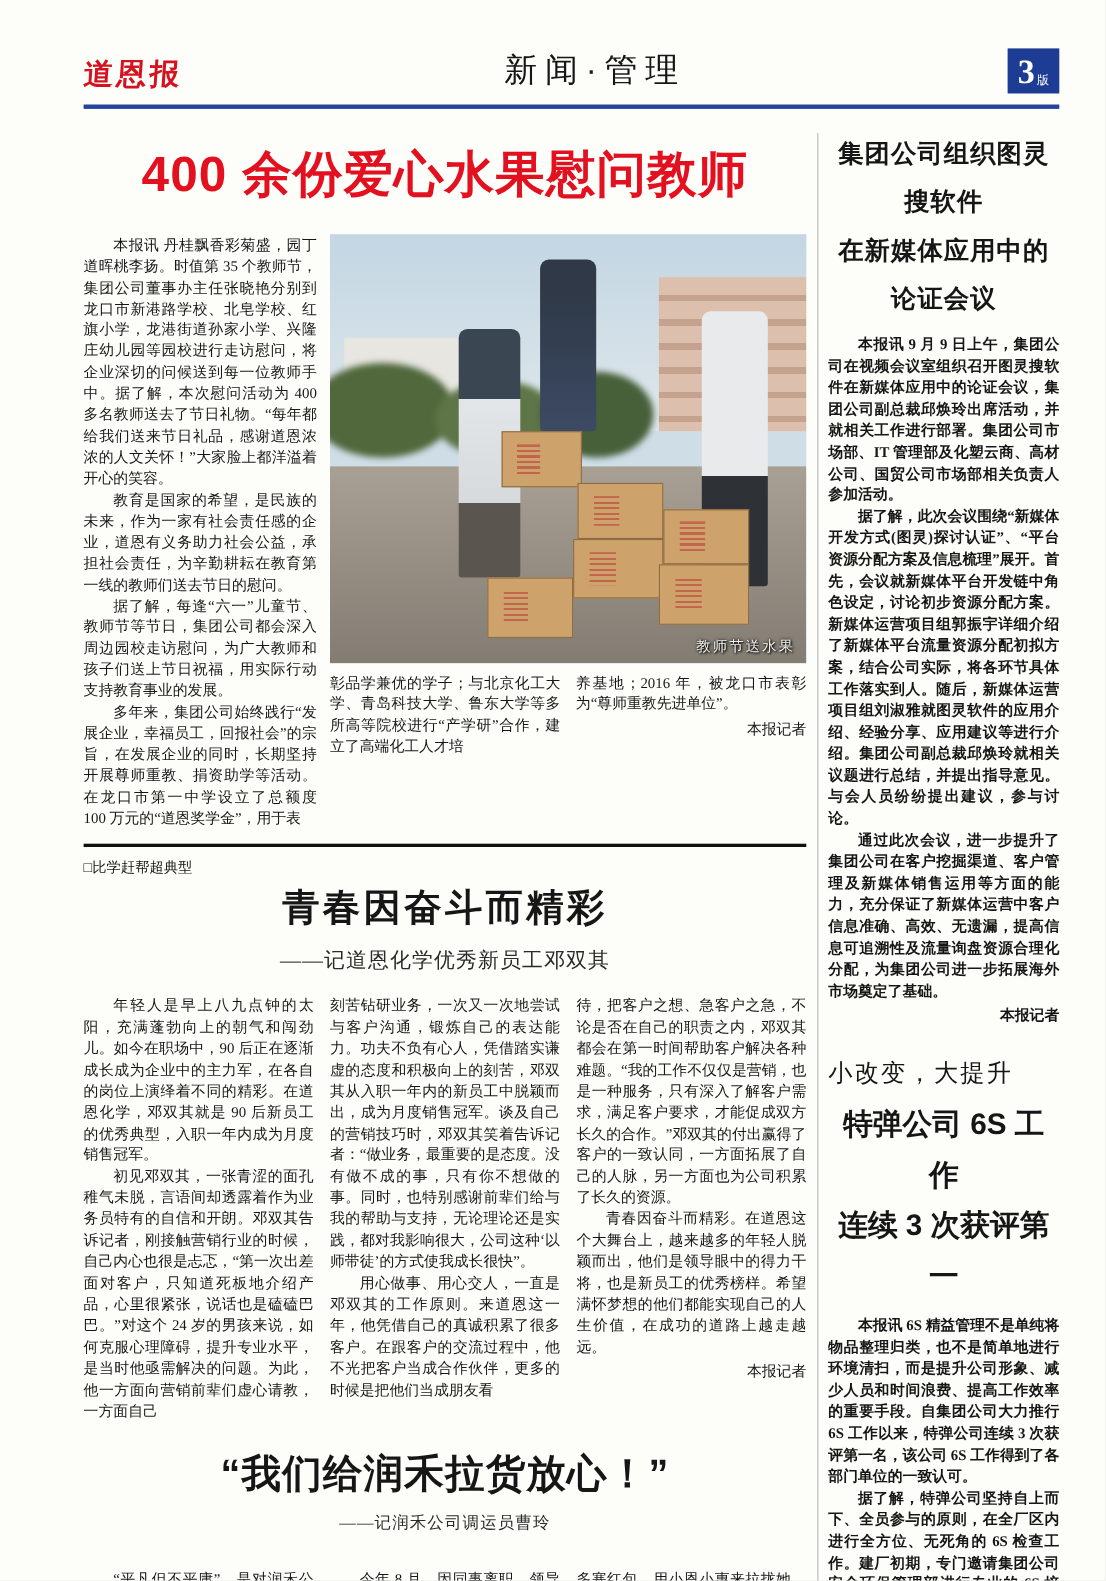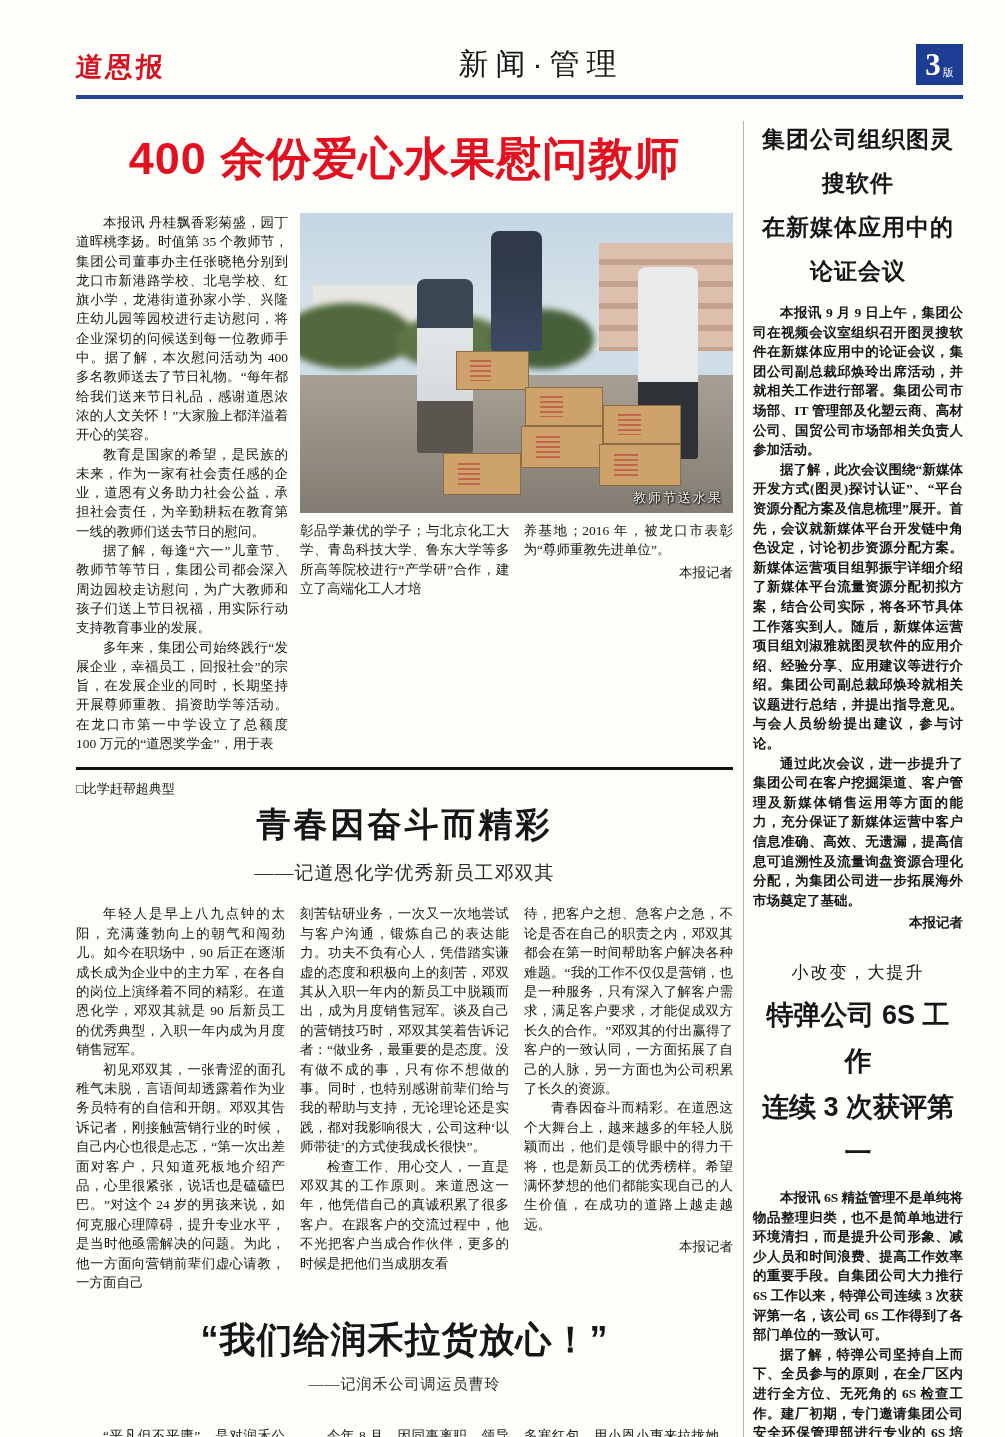--- a/index.html
+++ b/index.html
@@ -27,21 +27,21 @@
         font-size:45px;letter-spacing:1px;text-align:center;margin:20px 0 24px;}
   .story{display:flex;gap:12px;}
   .col-narrow{width:212px;flex:0 0 212px;font-size:13.5px;line-height:19.3px;text-align:justify;}
   p{margin:0;text-indent:2em;}
   p.no-indent{text-indent:0;}
   .story-right{flex:1;min-width:0;}
   .cont-cols{display:flex;gap:14px;margin-top:8px;font-size:13.5px;line-height:19.3px;text-align:justify;}
   .cont-col{flex:1;min-width:0;}
   .byline{text-align:right;font-size:13.5px;margin-top:3px;text-indent:0;}
   
-  .photo{position:relative;height:300px;overflow:hidden;background:#cfdde7;}
+  .photo{position:relative;height:390px;overflow:hidden;background:#cfdde7;}
   .ph-sky{position:absolute;left:0;top:0;right:0;height:46%;background:linear-gradient(#c3d6e3,#dfe7ea);}
   .ph-b1{position:absolute;left:3%;top:24%;width:24%;height:20%;background:#e9e7e0;opacity:.9;}
   .ph-b2{position:absolute;right:0;top:10%;width:31%;height:36%;
         background:repeating-linear-gradient(180deg,#dcc0ad 0 16px,#c4a28d 16px 22px);}
   .blob{position:absolute;border-radius:50%;background:#50683c;filter:blur(3px);}
   .ph-ground{position:absolute;left:0;right:0;bottom:0;height:46%;background:linear-gradient(#a8a095,#837c72);}
   .person{position:absolute;border-radius:8px 8px 3px 3px;}
   .box{position:absolute;background:#cda26b;border:1px solid #8d6d43;box-sizing:border-box;}
   .box:after{content:"";position:absolute;left:18%;top:22%;width:30%;height:56%;
         background:repeating-linear-gradient(180deg,#b33 0 2px,transparent 2px 5px);opacity:.55;}
@@ -57,21 +57,21 @@
   .feat-subtitle{text-align:center;font-size:19px;color:#2a2a2a;margin-bottom:18px;letter-spacing:1px;}
   .three-cols{display:flex;gap:15px;font-size:13.5px;line-height:19.4px;text-align:justify;}
   .fcol{flex:1;min-width:0;}
   .featB-headline{font-family:"Liberation Sans",sans-serif;font-weight:bold;font-size:36px;
         letter-spacing:1px;text-align:center;margin:24px 0 10px;}
   .featB-sub{font-size:15px;margin-bottom:32px;}
   
   .r-headline{font-family:"Liberation Sans",sans-serif;font-weight:bold;font-size:23px;
         line-height:44px;text-align:center;margin:6px 0 10px;letter-spacing:1px;}
   .right-col .body{font-size:13.5px;line-height:19.6px;text-align:justify;font-weight:bold;}
-  .kicker{text-align:center;font-size:17px;margin:28px 0 8px;letter-spacing:2px;}
+  .kicker{font-size:22px;margin:28px 0 8px;letter-spacing:2px;}
   .r2-headline{font-family:"Liberation Sans",sans-serif;font-weight:bold;font-size:27px;
         line-height:46px;text-align:center;margin:2px 0 12px;}
 </style>
 </head>
 <body>
 
 <div class="page">
 
   <div class="header">
     <div class="logo">道恩报</div>
@@ -139,21 +139,21 @@
 
         <h2 class="featA-headline">青春因奋斗而精彩</h2>
         <div class="feat-subtitle">——记道恩化学优秀新员工邓双其</div>
         <div class="three-cols">
           <div class="fcol">
             <p>年轻人是早上八九点钟的太阳，充满蓬勃向上的朝气和闯劲儿。如今在职场中，90 后正在逐渐成长成为企业中的主力军，在各自的岗位上演绎着不同的精彩。在道恩化学，邓双其就是 90 后新员工的优秀典型，入职一年内成为月度销售冠军。</p>
             <p>初见邓双其，一张青涩的面孔稚气未脱，言语间却透露着作为业务员特有的自信和开朗。邓双其告诉记者，刚接触营销行业的时候，自己内心也很是忐忑，“第一次出差面对客户，只知道死板地介绍产品，心里很紧张，说话也是磕磕巴巴。”对这个 24 岁的男孩来说，如何克服心理障碍，提升专业水平，是当时他亟需解决的问题。为此，他一方面向营销前辈们虚心请教，一方面自己</p>
           </div>
           <div class="fcol">
             <p class="no-indent">刻苦钻研业务，一次又一次地尝试与客户沟通，锻炼自己的表达能力。功夫不负有心人，凭借踏实谦虚的态度和积极向上的刻苦，邓双其从入职一年内的新员工中脱颖而出，成为月度销售冠军。谈及自己的营销技巧时，邓双其笑着告诉记者：“做业务，最重要的是态度。没有做不成的事，只有你不想做的事。同时，也特别感谢前辈们给与我的帮助与支持，无论理论还是实践，都对我影响很大，公司这种‘以师带徒’的方式使我成长很快”。</p>
-            <p>检查工作、用心交人，一直是邓双其的工作原则。来道恩这一年，他凭借自己的真诚积累了很多客户。在跟客户的交流过程中，他不光把客户当成合作伙伴，更多的时候是把他们当成朋友看</p>
+            <p>用心做事、用心交人，一直是邓双其的工作原则。来道恩这一年，他凭借自己的真诚积累了很多客户。在跟客户的交流过程中，他不光把客户当成合作伙伴，更多的时候是把他们当成朋友看</p>
           </div>
           <div class="fcol">
             <p class="no-indent">待，把客户之想、急客户之急，不论是否在自己的职责之内，邓双其都会在第一时间帮助客户解决各种难题。“我的工作不仅仅是营销，也是一种服务，只有深入了解客户需求，满足客户要求，才能促成双方长久的合作。”邓双其的付出赢得了客户的一致认同，一方面拓展了自己的人脉，另一方面也为公司积累了长久的资源。</p>
             <p>青春因奋斗而精彩。在道恩这个大舞台上，越来越多的年轻人脱颖而出，他们是领导眼中的得力干将，也是新员工的优秀榜样。希望满怀梦想的他们都能实现自己的人生价值，在成功的道路上越走越远。</p>
             <div class="byline">本报记者</div>
           </div>
         </div>
 
         <h2 class="featB-headline">“我们给润禾拉货放心！”</h2>
         <div class="feat-subtitle featB-sub">——记润禾公司调运员曹玲</div>

